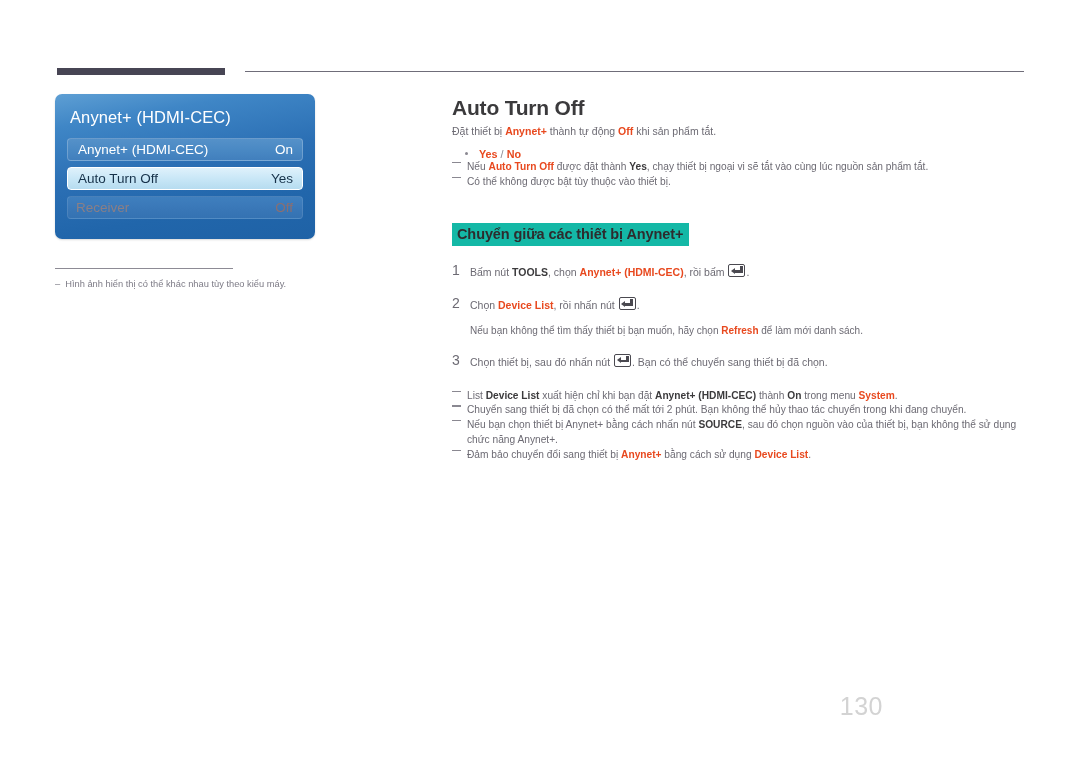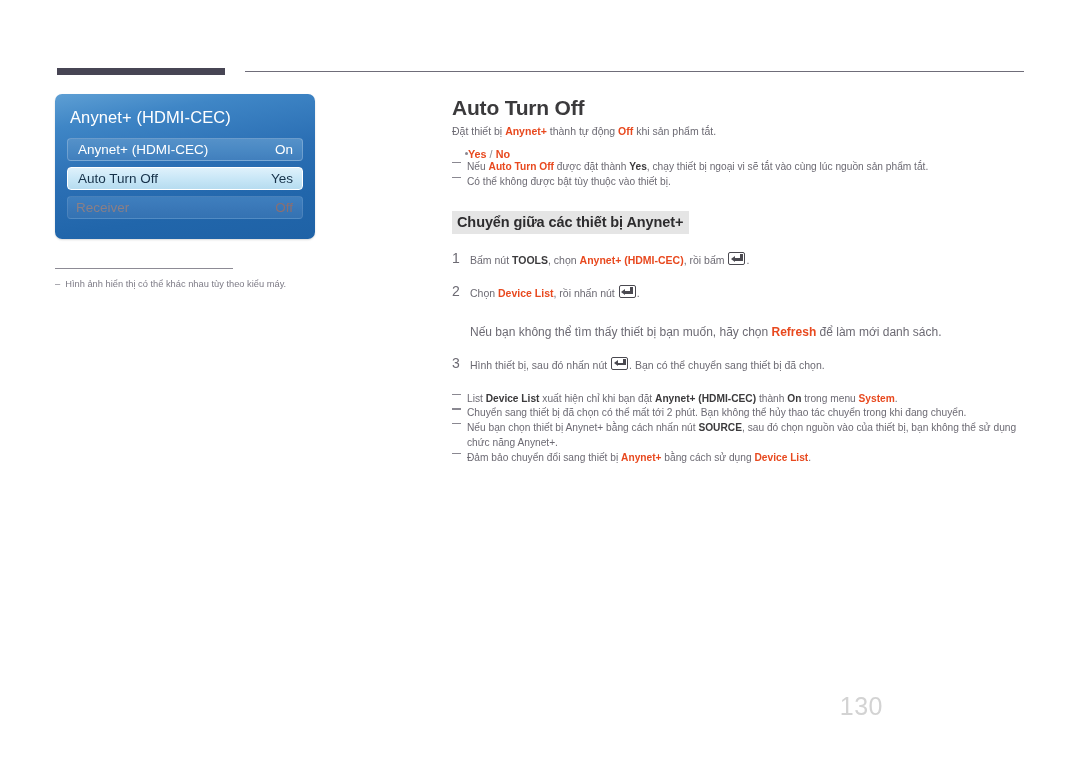--- a/index.html
+++ b/index.html
@@ -150,20 +150,21 @@
     color: #3b3a3c;
     font-weight: bold;
   }
 
   .bullet-line {
     font-size: 10.8px;
     margin-top: 8px;
     padding-left: 13px;
     display: flex;
     align-items: baseline;
+    gap: 11px;
   }
   .bullet-dot {
     width: 3px;
     height: 3px;
     background: #8a8891;
     border-radius: 50%;
     display: inline-block;
     flex: none;
     position: relative;
     top: -3px;
@@ -183,22 +184,22 @@
     position: absolute;
     left: 0;
     top: 2px;
     width: 9px;
     height: 1.3px;
     background: #8a8891;
   }
 
   .subheading {
     display: inline-block;
-    margin-top: 22px;
-    background: #e5e5e5;
+    margin-top: 34px;
+    background: #14b8a6;
     color: #2d2c2e;
     font-size: 14.5px;
     font-weight: bold;
     padding: 3px 6px 4px 5px;
     letter-spacing: -0.1px;
   }
 
   .steps { margin-top: 16px; }
   .step {
     display: flex;
@@ -212,24 +213,24 @@
     color: #6c6a73;
     line-height: 1.2;
   }
   .step-body {
     font-size: 10.5px;
     color: #6c6a73;
     line-height: 1.5;
     padding-top: 2px;
   }
   .step-sub {
-    font-size: 12px;
+    font-size: 10px;
     color: #6c6a73;
     line-height: 1.5;
-    margin-top: 21px;
+    margin-top: 9px;
     padding-left: 18px;
   }
 
   
   .enter-icon {
     display: inline-block;
     width: 15px;
     height: 11px;
     border: 1.4px solid #4a4950;
     border-radius: 2px;
@@ -349,21 +350,21 @@
       </div>
 
       <div class="step">
         <div class="step-num">2</div>
         <div class="step-body"><span>Chọn </span><b class="hl">Device List</b><span>, rồi nhấn nút </span><span class="enter-icon"><span class="arm"></span><span class="shaft"></span><span class="head"></span></span><span>.</span></div>
       </div>
       <div class="step-sub"><span>Nếu bạn không thể tìm thấy thiết bị bạn muốn, hãy chọn </span><b class="hl">Refresh</b><span> để làm mới danh sách.</span></div>
 
       <div class="step">
         <div class="step-num">3</div>
-        <div class="step-body"><span>Hình thiết bị, sau đó nhấn nút </span><span class="enter-icon"><span class="arm"></span><span class="shaft"></span><span class="head"></span></span><span>. Bạn có thể chuyển sang thiết bị đã chọn.</span></div>
+        <div class="step-body"><span>Chọn thiết bị, sau đó nhấn nút </span><span class="enter-icon"><span class="arm"></span><span class="shaft"></span><span class="head"></span></span><span>. Bạn có thể chuyển sang thiết bị đã chọn.</span></div>
       </div>
 
     </div>
 
     <div class="notes-block">
       <div class="note-line"><span>List </span><b class="dk">Device List</b><span> xuất hiện chỉ khi bạn đặt </span><b class="dk">Anynet+ (HDMI-CEC)</b><span> thành </span><b class="dk">On</b><span> trong menu </span><b class="hl">System</b><span>.</span></div>
       <div class="note-line"><span>Chuyển sang thiết bị đã chọn có thể mất tới 2 phút. Bạn không thể hủy thao tác chuyển trong khi đang chuyển.</span></div>
       <div class="note-line"><span>Nếu bạn chọn thiết bị Anynet+ bằng cách nhấn nút </span><b class="dk">SOURCE</b><span>, sau đó chọn nguồn vào của thiết bị, bạn không thể sử dụng chức năng Anynet+.</span></div>
       <div class="note-line"><span>Đảm bảo chuyển đổi sang thiết bị </span><b class="hl">Anynet+</b><span> bằng cách sử dụng </span><b class="hl">Device List</b><span>.</span></div>
     </div>

